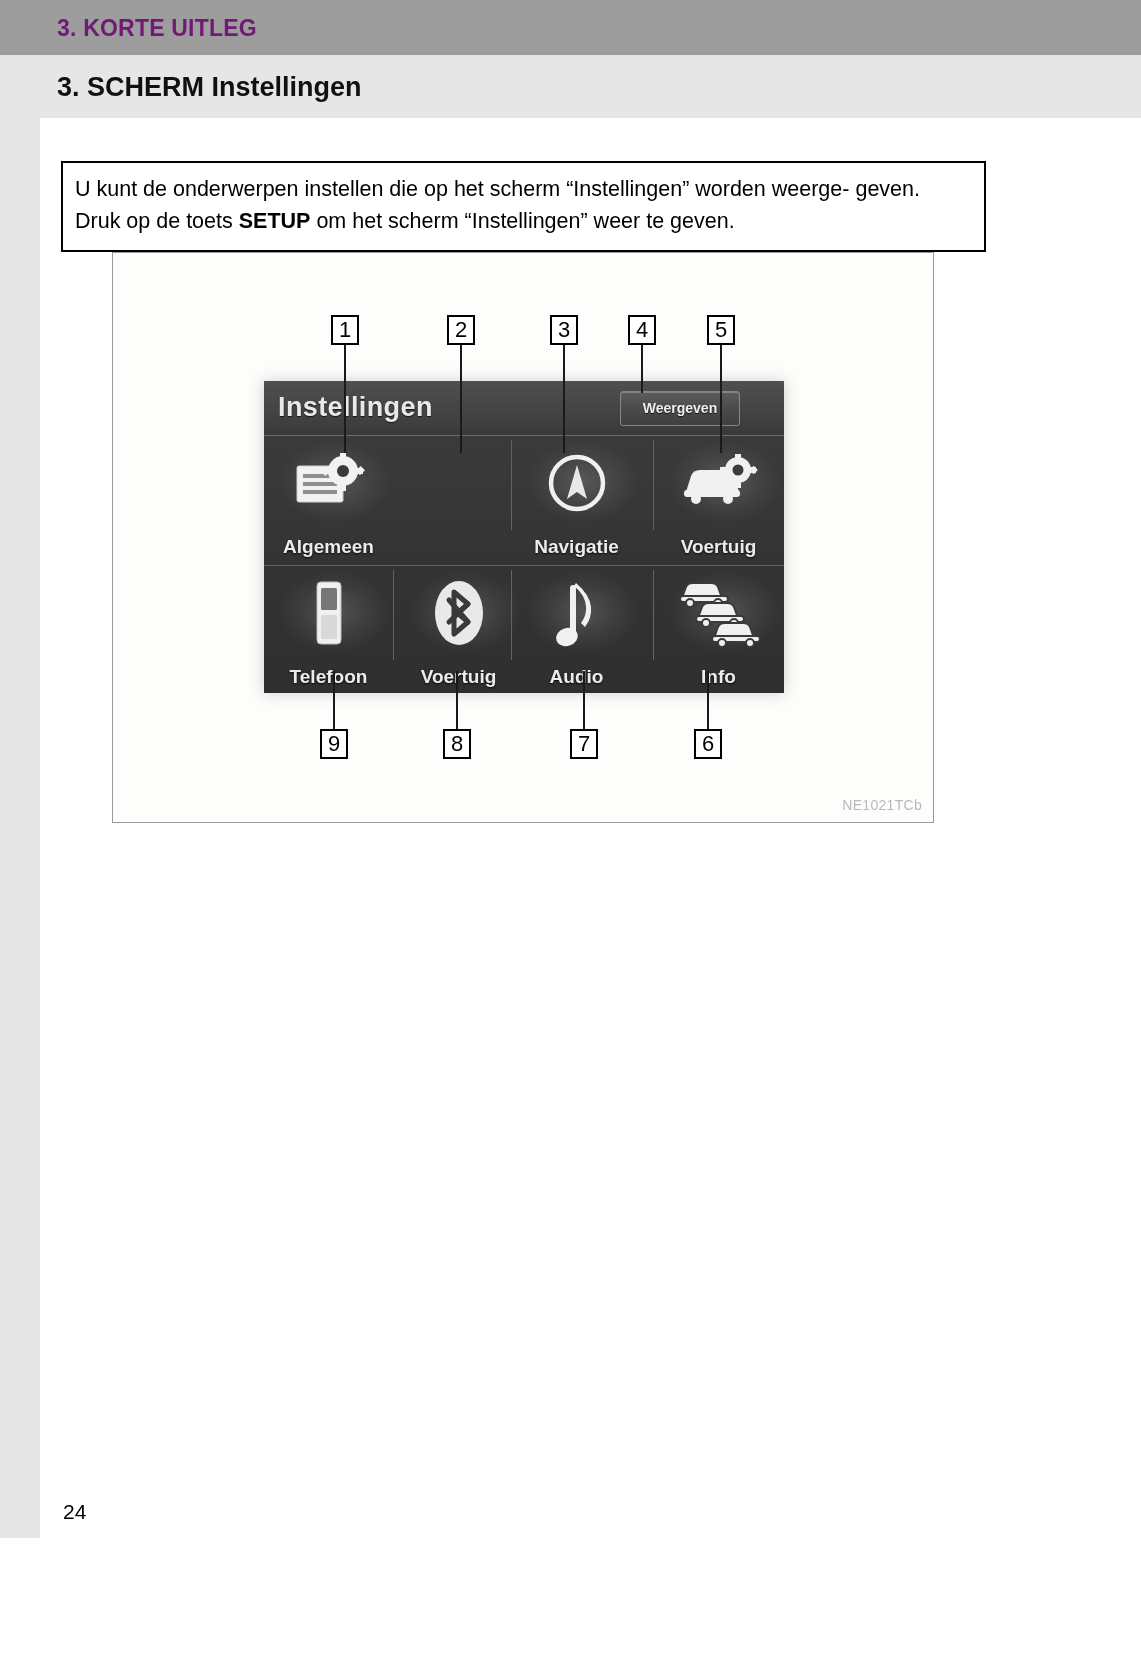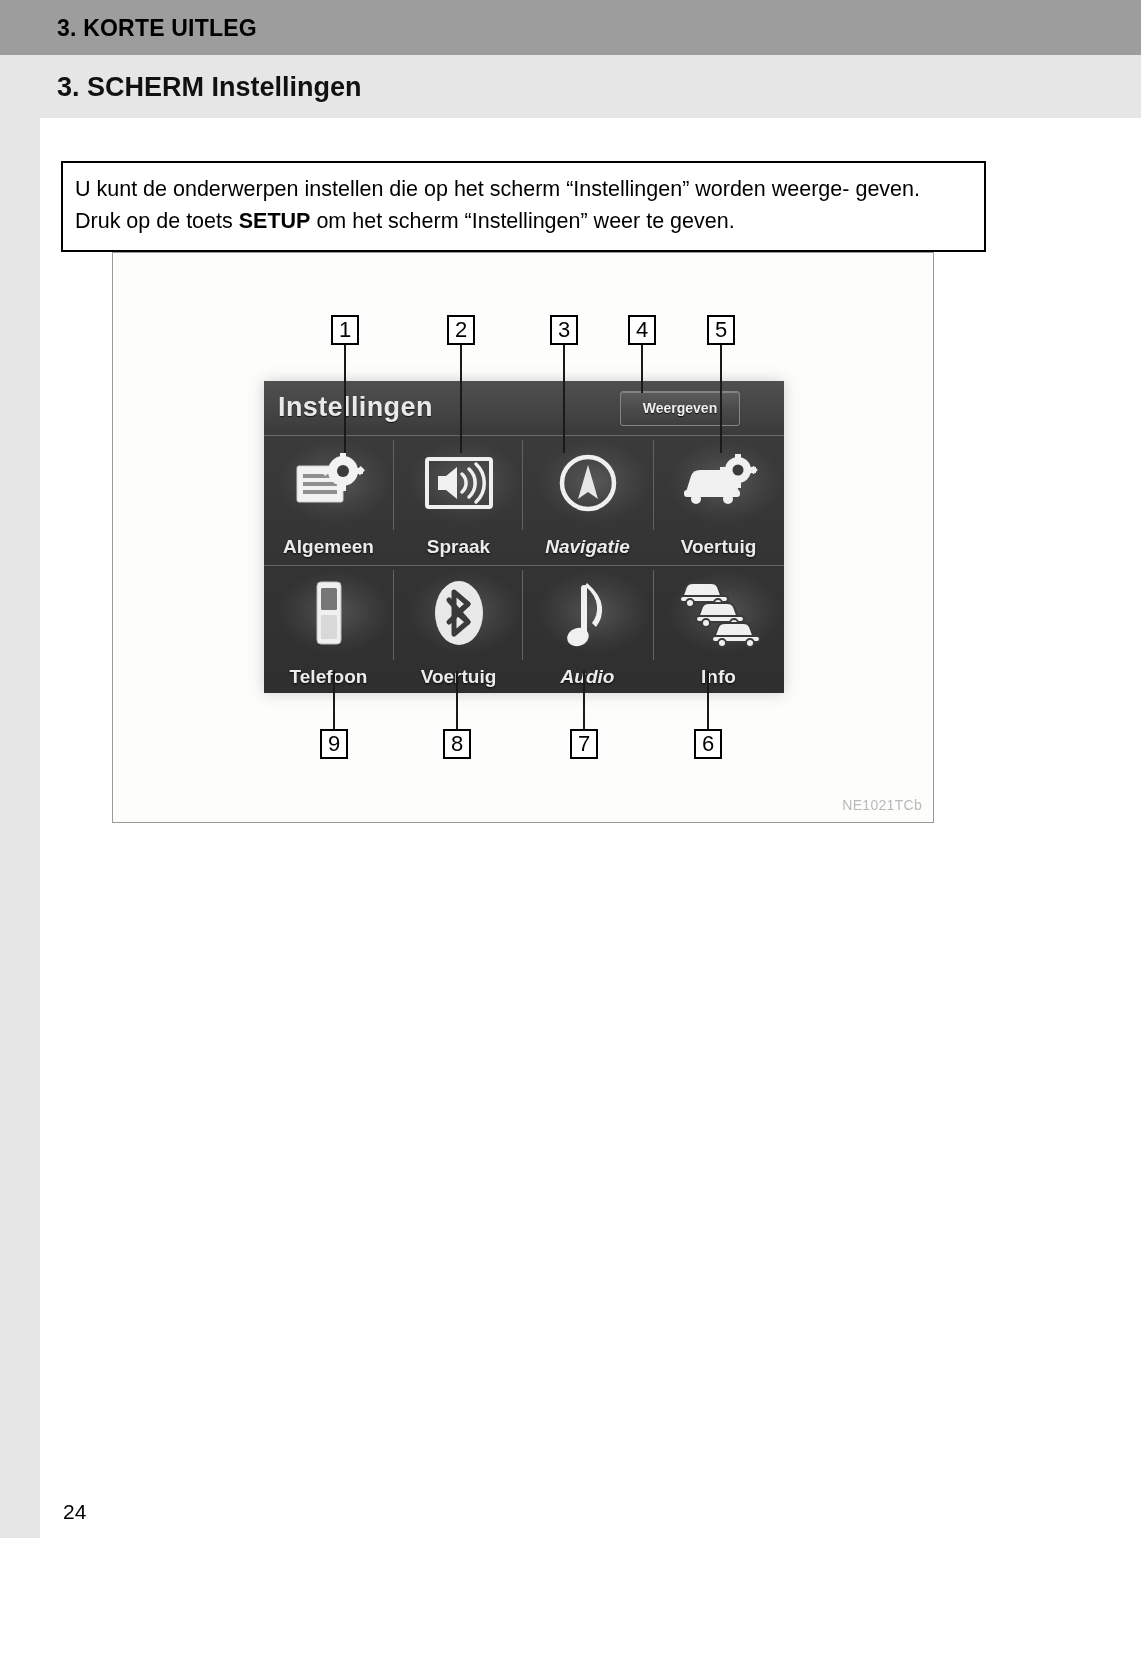--- a/index.html
+++ b/index.html
@@ -21,21 +21,21 @@
     left: 0; top: 0;
     width: 1141px;
     height: 55px;
     background: #9d9d9d;
   }
   .chapter-bar-label {
     position: absolute;
     left: 57px;
     top: 50%;
     transform: translateY(-50%);
-    color: #000000;
+    color: #701a75;
     font-size: 23px;
     font-weight: bold;
     letter-spacing: 0.2px;
     white-space: nowrap;
   }
 
   
   .title-band {
     position: absolute;
     left: 0; top: 55px;
@@ -193,21 +193,21 @@
 
   .nav-cell {
     position: absolute;
     top: 0;
     width: 129px;
     height: 128px;
     padding-left: 12px;
   }
   .nav-cell.c0 { left: 0px; }
   .nav-cell.c1 { left: 130px; }
-  .nav-cell.c2 { left: 259px; font-style: italic; }
+  .nav-cell.c2 { left: 248px; }
   .nav-cell.c3 { left: 390px; }
   .nav-cell.c1::before, .nav-cell.c2::before, .nav-cell.c3::before {
     content: "";
     position: absolute;
     left: -1px; top: 4px;
     width: 1px; height: 90px;
     background: #636363;
   }
   .nav-icon {
     position: absolute;
@@ -324,33 +324,20 @@
                   <rect x="-16" y="-15" width="7" height="6" transform="rotate(-45)"></rect>
                   <rect x="9" y="9" width="7" height="6" transform="rotate(-45)"></rect>
                 </g>
                 <circle cx="0" cy="0" r="6" fill="#3b3b3b"></circle>
               </g>
             </svg>
           </div>
           <div class="nav-label">Algemeen</div>
         </div>
 
-        <div class="nav-cell c1">
-          <div class="glow"></div>
-          <div class="nav-icon">
-            <svg width="70" height="56" viewBox="0 0 70 56">
-              <rect x="3" y="4" width="64" height="48" rx="2" fill="none" stroke="#f0f0f0" stroke-width="4"></rect>
-              <path d="M14 21 h8 l11 -9 v32 l-11 -9 h-8 z" fill="#f0f0f0"></path>
-              <path d="M38 19 a12 12 0 0 1 0 18" fill="none" stroke="#f0f0f0" stroke-width="3.5" stroke-linecap="round"></path>
-              <path d="M45 14 a19 19 0 0 1 0 28" fill="none" stroke="#f0f0f0" stroke-width="3.5" stroke-linecap="round"></path>
-              <path d="M52 9 a26 26 0 0 1 0 38" fill="none" stroke="#f0f0f0" stroke-width="3.5" stroke-linecap="round"></path>
-            </svg>
-          </div>
-          <div class="nav-label">Spraak</div>
-        </div>
 
         <div class="nav-cell c2">
           <div class="glow"></div>
           <div class="nav-icon">
             <svg width="64" height="64" viewBox="0 0 64 64">
               <circle cx="32" cy="32" r="26" fill="none" stroke="#f0f0f0" stroke-width="4.5"></circle>
               <path d="M32 14 L42 48 L32 41 L22 48 Z" fill="#e8e8e8"></path>
             </svg>
           </div>
           <div class="nav-label">Navigatie</div>

